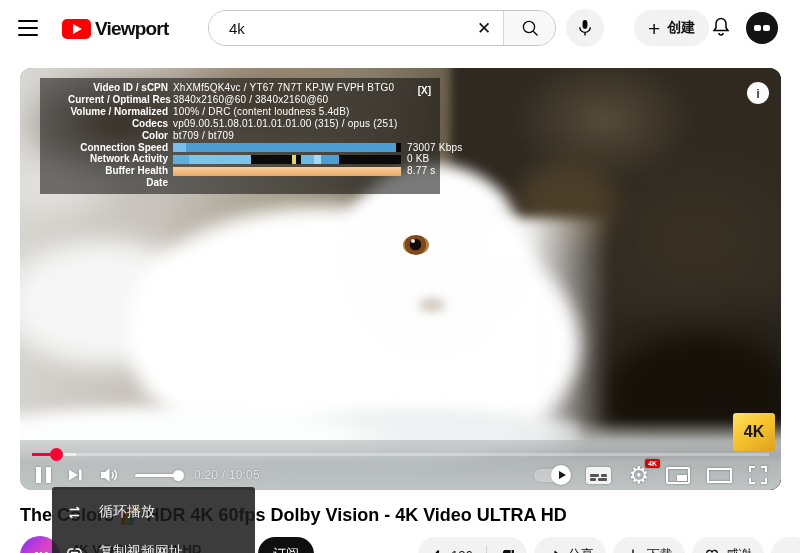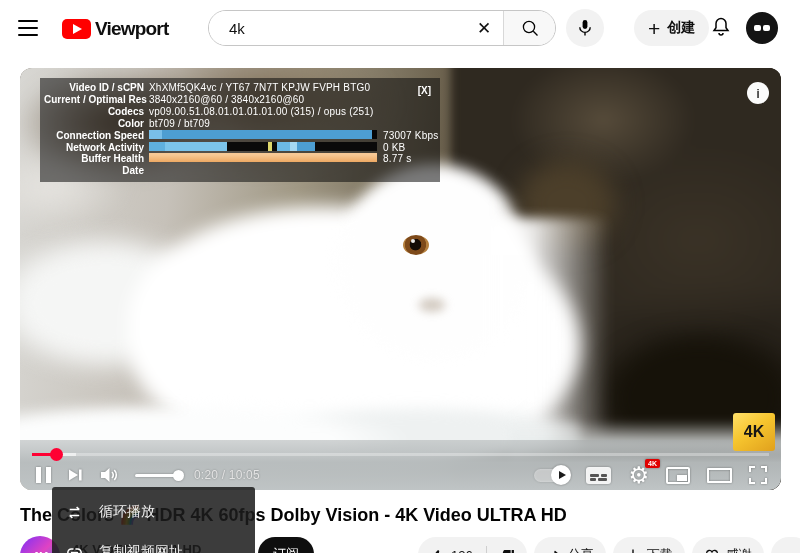--- a/index.html
+++ b/index.html
@@ -56,21 +56,21 @@
     background:radial-gradient(50% 50% at 50% 50%, #b8ab9c 0 50%, transparent 80%); }
   .sc-snow-band { left:-20px; top:332px; width:580px; height:80px; filter:blur(6px);
     background:radial-gradient(52% 60% at 28% 50%, #fcfdfd 0 58%, transparent 82%),
                radial-gradient(42% 52% at 72% 45%, #eef1f1 0 52%, transparent 80%); }
   .sc-snow-r { left:490px; top:352px; width:290px; height:48px; filter:blur(4px); opacity:.85;
     background:linear-gradient(180deg, transparent, #e9eded 50%, transparent); }
   .sc-fog { left:0; top:372px; width:100%; height:50px;
     background:linear-gradient(180deg, rgba(166,171,172,.5), rgba(182,187,188,.96) 45%, #bfc4c5); }
   
   .stats { position:absolute; left:20px; top:10px; width:400px; background:rgba(12,12,12,.55); color:#fff; font-size:10px; line-height:11.9px; padding:4px 5px 5px 4px; z-index:5; }
-  .srow { display:flex; white-space:nowrap; }
+  .srow { display:flex; align-items:center; white-space:nowrap;margin-left:24px; }
   .slabel { width:100px; text-align:right; font-weight:700; margin-right:5px; flex:none; }
   .sval { letter-spacing:.2px; }
   .sbar { display:inline-block; width:228px; height:9px; background:#060606; margin-right:6px; flex:none; position:relative; overflow:hidden; }
   .sfill { position:absolute; left:0; top:0; bottom:0; display:block; }
   .fill-conn { width:98%; background:linear-gradient(90deg,#79bfe9 0 6%,#4d9ed2 6% 100%); }
   .fill-net { width:100%; background:linear-gradient(90deg,#5fb0de 0 7%,#7cc4ea 7% 34%,#0a0a0a 34% 52%,#ded76a 52% 54%,#0a0a0a 54% 56%,#6cb9e4 56% 62%,#a5d8f2 62% 65%,#4d9ed2 65% 73%,#0a0a0a 73% 100%); }
   .fill-buf { width:100%; background:linear-gradient(180deg,#f7c995 20%,#eda963); }
   .stats-close { position:absolute; right:9px; top:7px; font-weight:700; cursor:pointer; }
   .info-btn { position:absolute; left:727px; top:14px; width:22px; height:22px; border-radius:50%; background:#fbfbfb; color:#4a4a4a; font-size:13px; font-weight:700; display:flex; align-items:center; justify-content:center; z-index:4; cursor:pointer; }
   .wm-4k { position:absolute; left:713px; top:345px; width:42px; height:38px; border-radius:3px;
@@ -192,20 +192,24 @@
     <span class="stats-close">[X]</span>
     <div class="srow">
         <span class="slabel">Video ID / sCPN</span>
         <span class="sval">XhXMf5QK4vc  /  YT67 7N7T KPJW FVPH BTG0</span>
       </div>
     <div class="srow">
         <span class="slabel">Current / Optimal Res</span>
         <span class="sval">3840x2160@60 / 3840x2160@60</span>
       </div>
     <div class="srow">
+        <span class="slabel">Volume / Normalized</span>
+        <span class="sval">100% / DRC (content loudness 5.4dB)</span>
+      </div>
+    <div class="srow">
         <span class="slabel">Codecs</span>
         <span class="sval">vp09.00.51.08.01.01.01.01.00 (315) / opus (251)</span>
       </div>
     <div class="srow">
         <span class="slabel">Color</span>
         <span class="sval">bt709 / bt709</span>
       </div>
     <div class="srow">
         <span class="slabel">Connection Speed</span>
         <span class="sbar">

